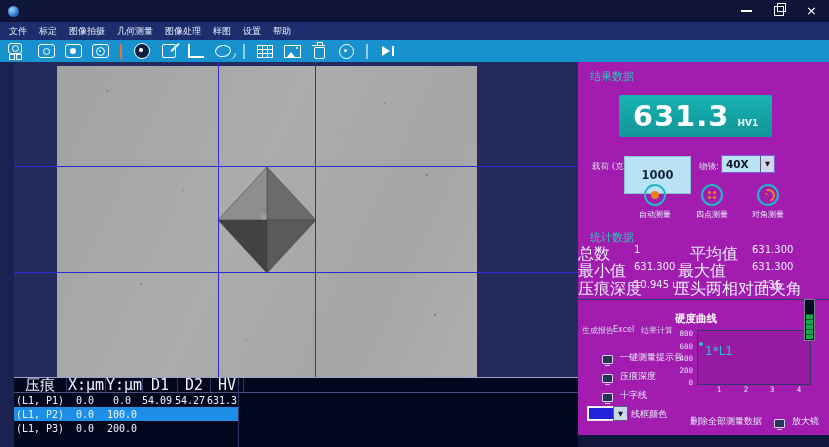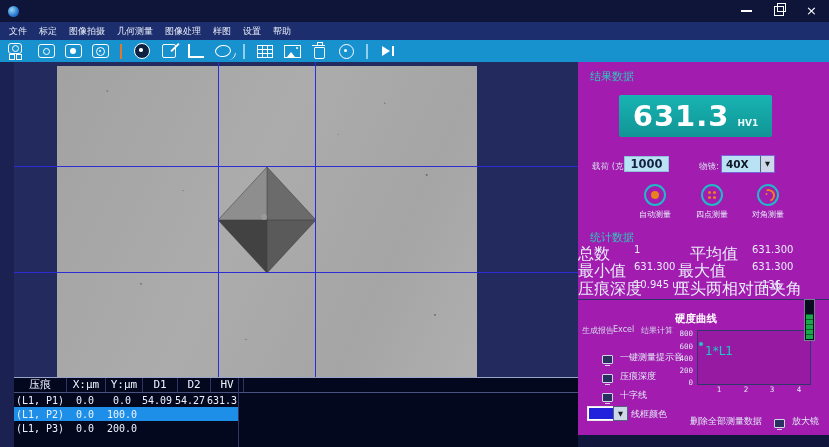--- a/index.html
+++ b/index.html
@@ -76,39 +76,39 @@
       radial-gradient(circle 2px at 90% 80%,#777777 0 35%,transparent 60%),
       radial-gradient(circle 1.5px at 30% 40%,#8d8d8d 0 40%,transparent 65%),
       linear-gradient(115deg,#a2a2a2,#acacac 45%,#a5a5a5 75%,#afafaf);}
   .vline{position:absolute;top:0;bottom:0;width:1px;background:#2d2dd8;}
   .hline{position:absolute;left:0;right:0;height:1px;background:#2d2dd8;}
   .diamond{position:absolute;left:204px;top:105px;}
 
   
   .datatable{position:absolute;left:14px;top:377px;width:564px;height:70px;background:#04081e;
              border-top:1px solid #9aa3c9;font-family:"DejaVu Sans Mono",monospace;}
-  .t-header{display:flex;height:14px;align-items:center;border-bottom:1px solid #4a527f;color:#eef2ff;font-size:11px;}
+  .t-header{display:flex;height:14px;align-items:center;border-bottom:1px solid #4a527f;color:#eef2ff;font-size:15px;}
   .t-header .tc{border-right:1px solid #2e3563;height:100%;line-height:14px;}
   .t-row{display:flex;height:14px;align-items:center;font-size:10px;color:#eef2ff;width:225px;}
   .t-row.selected{background:#1e8fe8;}
   .tc{text-align:center;}
   .c0{width:52px;} .c1{width:38px;} .c2{width:36px;} .c3{width:34px;} .c4{width:32px;} .c5{width:32px;}
   .t-edge{position:absolute;left:224px;top:0;bottom:0;width:1px;background:#2e3563;}
 
   
   .rightpanel{position:absolute;left:578px;top:62px;width:300px;height:385px;background:#a21caf;}
   .sec-label{position:absolute;font-size:11px;color:#2ec7bd;}
   .value-box{position:absolute;left:41px;top:33px;width:153px;height:42px;border-radius:2px;
              background:linear-gradient(#18b3b3,#119595);display:flex;align-items:center;justify-content:center;gap:8px;}
   .value-main{font-size:29px;font-weight:bold;letter-spacing:1px;color:#fff;}
   .value-unit{font-size:9px;font-weight:bold;color:#eafafa;margin-top:14px;}
   .fld-label{position:absolute;font-size:8.5px;color:#d8deef;}
   .load-input{position:absolute;left:46px;top:94px;width:43px;height:14px;background:#b9e2f5;
               border:1px solid #8fc0da;color:#13203f;font-size:11.5px;font-weight:bold;text-align:center;
-              font-family:"DejaVu Sans",sans-serif;padding:0;}
+              font-family:"DejaVu Sans",sans-serif;padding:11px;}
   .obj-select{position:absolute;left:143px;top:93px;height:16px;display:flex;border:1px solid #7b62d8;}
   .obj-value{width:34px;background:#b9e2f5;color:#101828;font-size:10.5px;font-weight:bold;
              line-height:16px;padding-left:4px;}
   .obj-arrow{width:13px;background:#cdd9e8;border-left:1px solid #55607a;display:flex;
              align-items:center;justify-content:center;font-size:6.5px;color:#1a1a1a;}
   .mbtn{position:absolute;top:122px;width:48px;display:flex;flex-direction:column;align-items:center;gap:3px;}
   .mbtn .lbl{font-size:8px;color:#e6ebf8;white-space:nowrap;}
   .mi-round{width:18px;height:18px;border:2px solid #1fb9c9;border-radius:50%;display:flex;align-items:center;justify-content:center;}
   .mi-square{width:18px;height:18px;border:2px solid #1fb9c9;border-radius:5px;display:flex;align-items:center;justify-content:center;}
   .oi-ring{width:8px;height:8px;border:2px solid #e8821c;border-radius:3px;}

